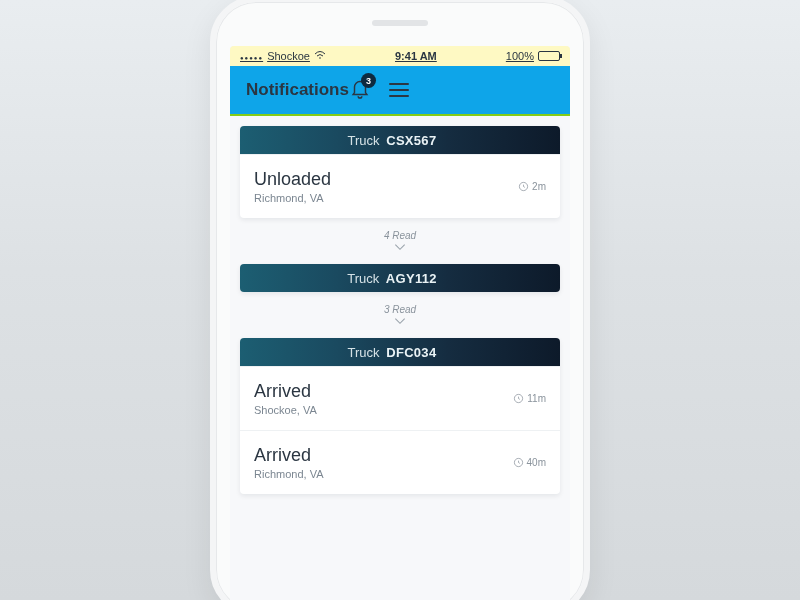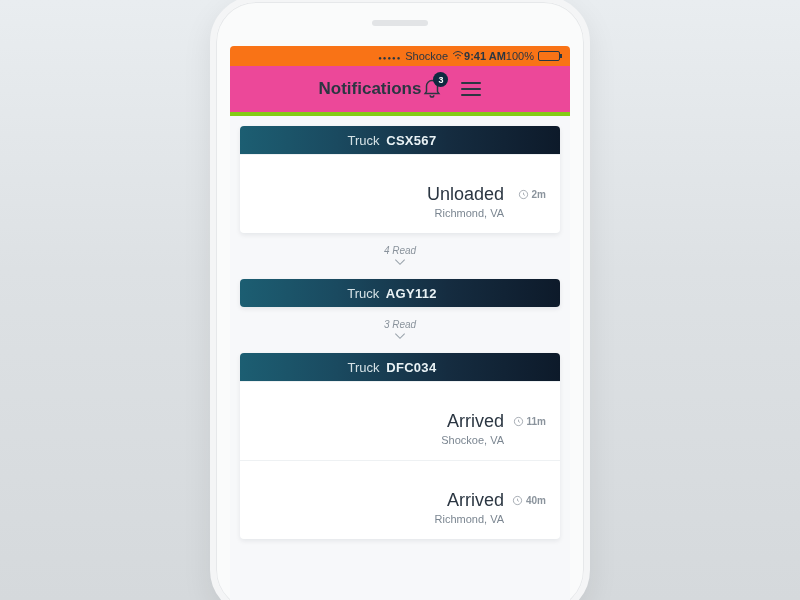--- a/index.html
+++ b/index.html
@@ -43,43 +43,44 @@
     overflow: hidden;
     box-shadow: inset 0 0 0 1px #eef0f2;
     display: flex;
     flex-direction: column;
   }
   
   .statusbar {
     height: 20px;
     display: flex;
     align-items: center;
-    justify-content: flex-end;
+    justify-content: space-between;
     font-size: 11px;
     color: #2a3642;
     padding: 0 10px;
-    background: #f97316;
+    background: #fef9c3;
+    text-decoration: underline;
   }
   .statusbar .left, .statusbar .right { display:flex; align-items:center; gap:4px; }
   .dots::before { content:"●●●●●"; letter-spacing:1px; font-size:6px; }
   .wifi svg { width:12px; height:10px; }
   .battery {
     width: 22px; height: 10px; border:1px solid #2a3642; border-radius:2px; position:relative;
   }
   .battery::after { content:""; position:absolute; right:-3px; top:2px; width:2px; height:4px; background:#2a3642; }
   .battery .fill { background:#2a3642; height:100%; width:100%; }
   
   .navbar {
     height: 50px;
     display:flex;
     align-items:center;
-    justify-content:center;
+    justify-content:flex-start;
     padding: 0 16px;
-    border-bottom:4px solid #84cc16;
-    background:#ec4899;
+    border-bottom:2px solid #84cc16;
+    background:#0ea5e9;
   }
   .title { font-size:17px; font-weight:600; color:#2b3642; }
   .nav-right { display:flex; align-items:center; gap:18px; }
   .bell { position:relative; }
   .bell svg { width:22px; height:22px; stroke:#2b3642; fill:none; stroke-width:1.6; }
   .badge {
     position:absolute; top:-4px; right:-5px;
     width:15px; height:15px; border-radius:50%;
     background:#0e2a40; color:#fff; font-size:9px; font-weight:700;
     display:flex; align-items:center; justify-content:center;
@@ -105,24 +106,24 @@
   }
   .card-head .prefix { font-weight:400; opacity:.9; }
   .card-head .code { font-weight:700; margin-left:3px; letter-spacing:.3px; }
   .row {
     display:flex; align-items:center;
     padding:14px 14px 14px 14px;
     position:relative;
     border-top:1px solid #eef1f3;
   }
   .row:first-of-type { border-top:none; }
-  .row .main { flex:1; text-align:right;margin-top:15px; }
+  .row .main { flex:1; text-align:left; }
   .row .status { font-size:18px; color:#2b3642; font-weight:500; }
   .row .loc { font-size:11px; color:#7b8691; margin-top:2px; }
-  .row .time { display:flex; align-items:center; gap:3px; font-size:10px; color:#8a939c; min-width:42px; justify-content:flex-end;font-weight:bold;}
+  .row .time { display:flex; align-items:center; gap:3px; font-size:10px; color:#8a939c; min-width:42px; justify-content:flex-end;}
   .row .time svg { width:11px; height:11px; stroke:#8a939c; fill:none; stroke-width:1.6; }
   .readbar {
     text-align:center;
     font-size:10px;
     color:#8a939c;
     padding:4px 0 10px 0;
     font-style:italic;
   }
   .readbar .chev { margin-top:1px; }
   .readbar .chev svg { width:14px; height:10px; stroke:#9aa3ab; fill:none; stroke-width:1.8; }

